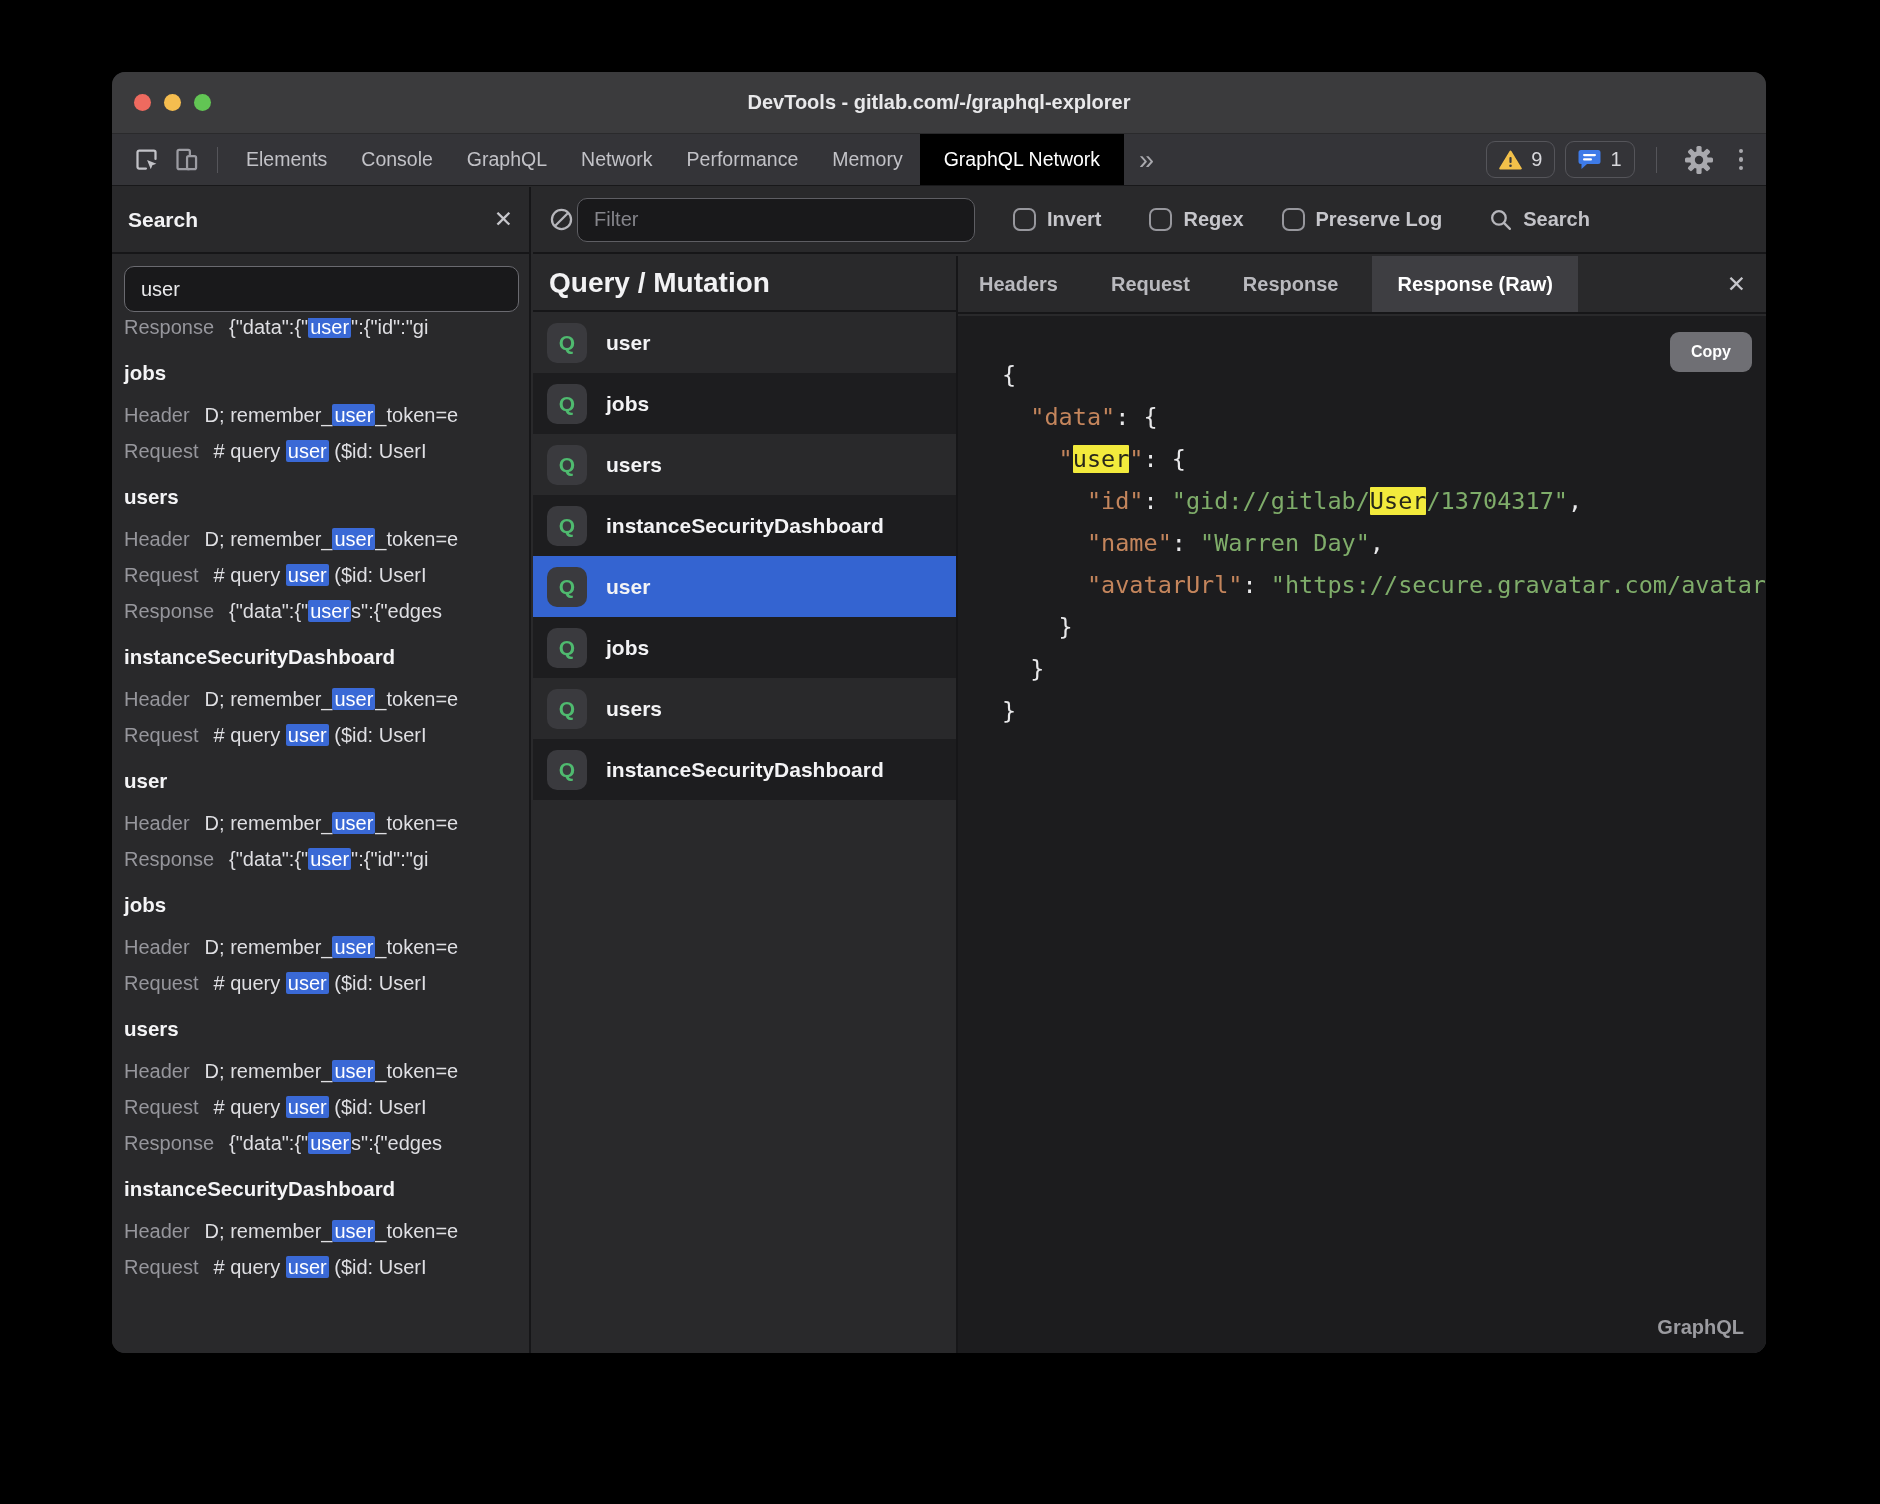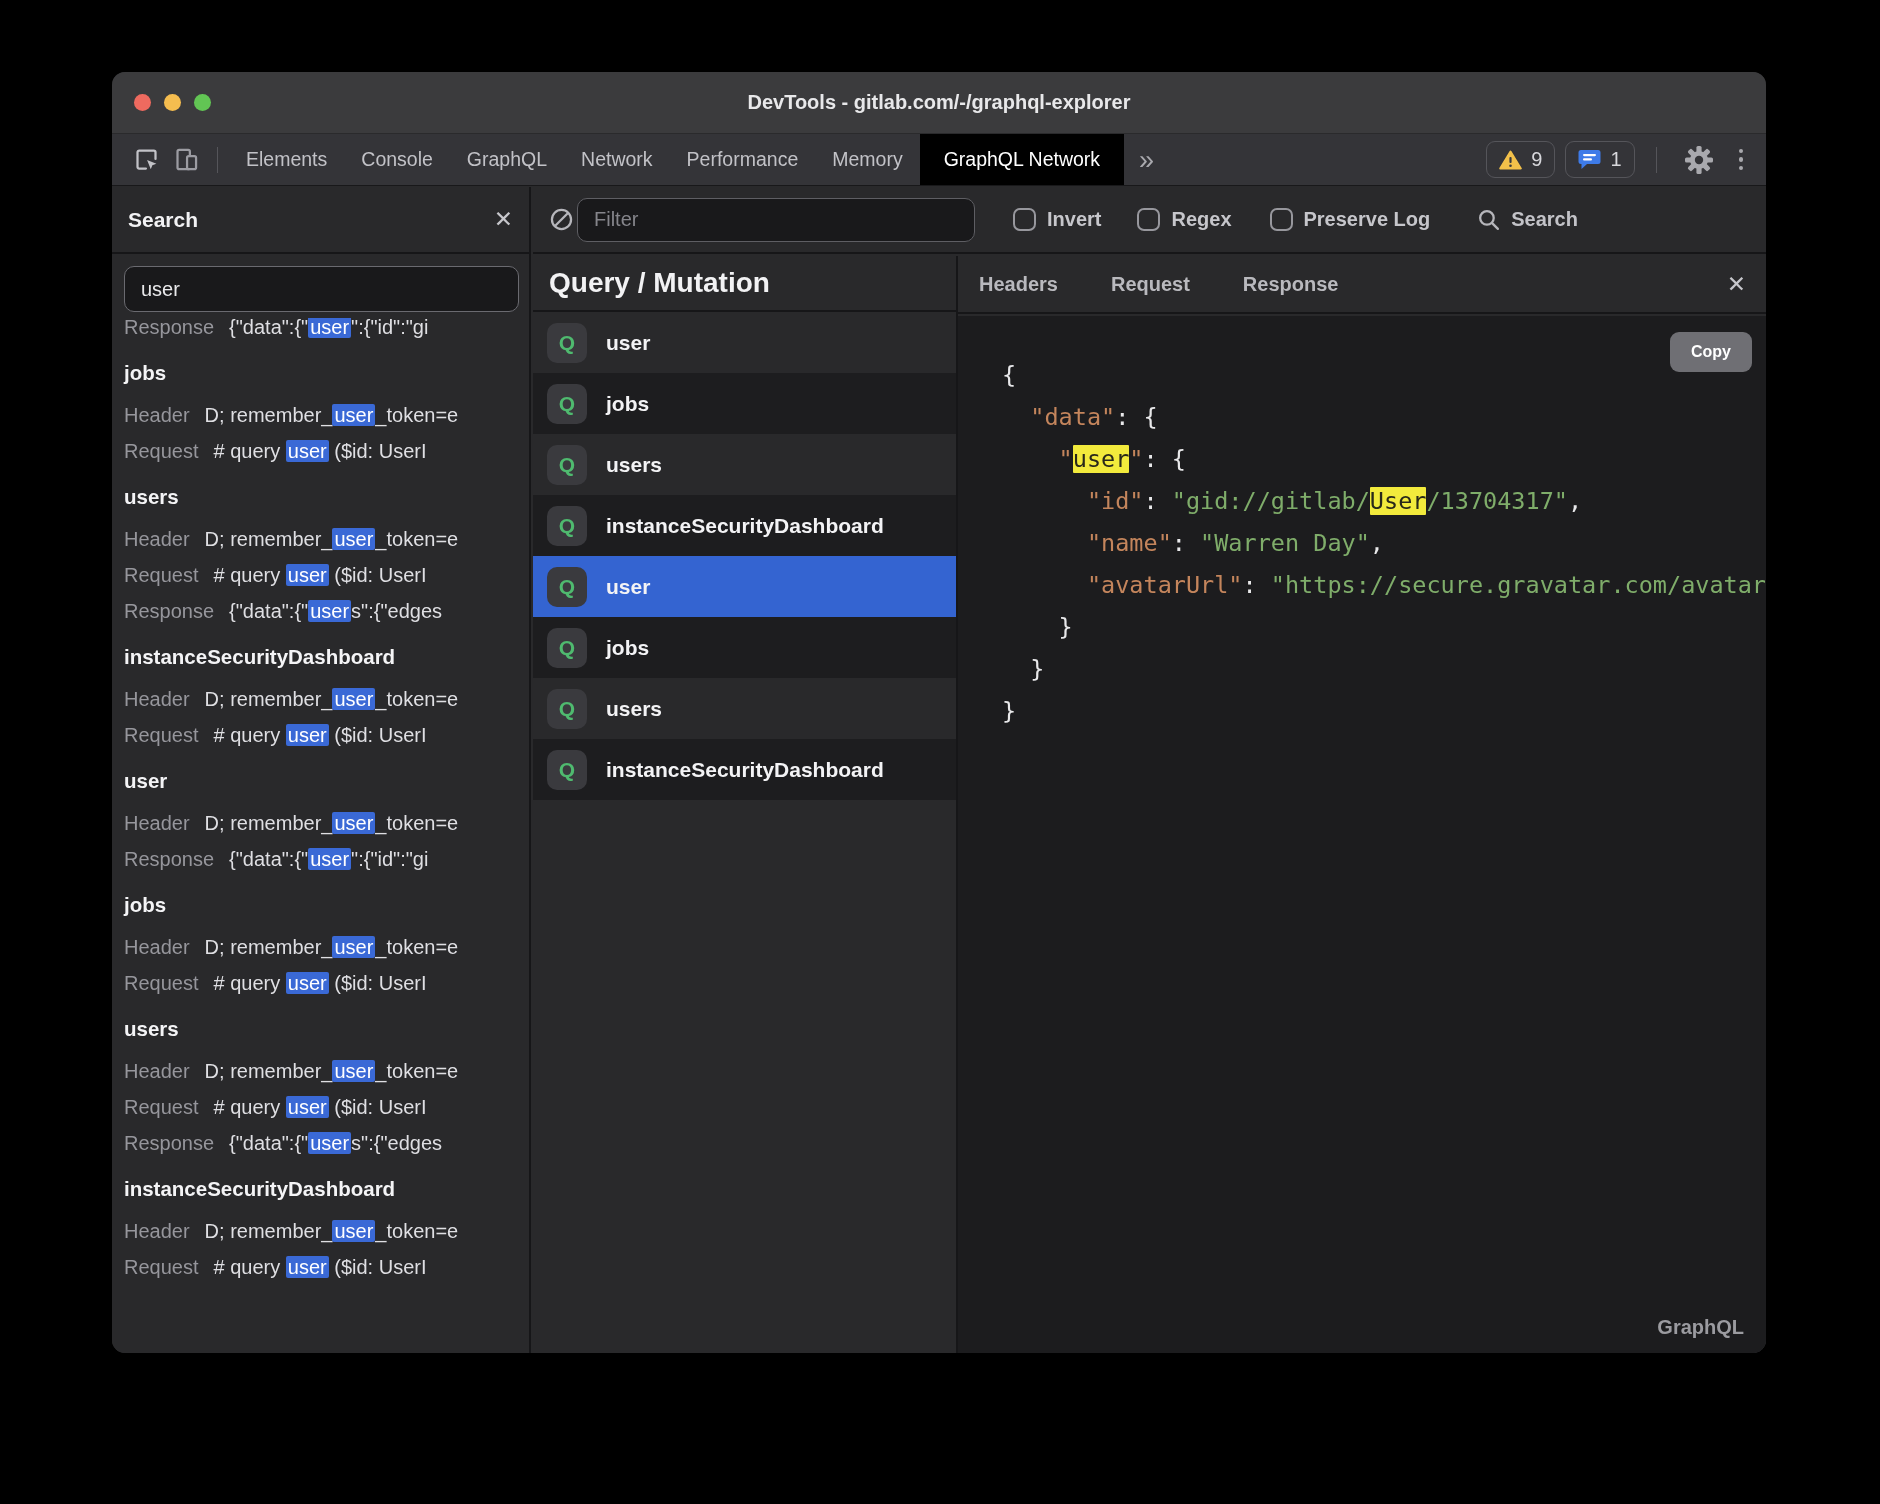--- a/index.html
+++ b/index.html
@@ -56,21 +56,21 @@
   .block-wrap { margin-left:15px; display:flex; align-items:center; }
   .filter-input { margin-left:2px; width:398px; height:44px; border:1.5px solid #5E5E63; border-radius:10px;
                   background:#19191B; color:#E9E9EB; font-size:20px; padding:0 16px; outline:none;
                   font-family:"Liberation Sans",sans-serif; }
   .filter-input::placeholder { color:#85858B; }
   .checkbox { width:23px; height:23px; border:2px solid #97979D; border-radius:7px; display:inline-block; flex:none; }
   .cb-label { font-size:20px; font-weight:600; color:#C6C6CB; margin-left:11px; white-space:nowrap; }
   .cb-group { display:flex; align-items:center; }
   .fb-search { display:flex; align-items:center; margin-left:46px; }
   .fb-search .cb-label { margin-left:10px; color:#C3C3C8; }
-  .ml36 { margin-left:38px; } .ml32 { margin-left:36px; }
+  .ml36 { margin-left:38px; } .ml32 { margin-left:48px; }
 
   
   .panel-mid { position:absolute; left:421px; width:423px; top:69px; bottom:0; background:#29292B; overflow:hidden; }
   .mid-header { height:56px; border-bottom:2px solid #161618; display:flex; align-items:center;
                 padding-left:16px; font-size:28px; font-weight:700; color:#F2F2F4; }
   .q-row { height:61px; display:flex; align-items:center; padding-left:14px; }
   .q-row.alt { background:#1D1D1F; }
   .q-row.selected { background:var(--selected-row-blue,#3464D1); }
   .q-badge { width:40px; height:40px; border-radius:10px; background:#3A3A3E; color:var(--query-badge-green,#4FBA6F);
              font-weight:700; font-size:21px; display:flex; align-items:center; justify-content:center; margin-right:19px; flex:none; }
@@ -284,20 +284,21 @@
             <span class="q-label">instanceSecurityDashboard</span>
           </div>
         </div>
     </div>
 
     <div class="panel-right">
       <div class="tabs-row">
         <span class="d-tab">Headers</span>
         <span class="d-tab">Request</span>
         <span class="d-tab">Response</span>
+        <span class="d-tab active">Response (Raw)</span>
         <span class="close-x">✕</span>
       </div>
       <div class="detail-content">
         <button class="copy-btn">Copy</button>
         <div class="json-code" id="json-code">
             <div class="json-line"><span class="j-p">{</span></div>
             <div class="json-line"><span class="j-p">  </span><span class="j-k">"data"</span><span class="j-p">: {</span></div>
             <div class="json-line"><span class="j-p">    </span><span class="j-k">"</span><span class="j-k hl-y">user</span><span class="j-k">"</span><span class="j-p">: {</span></div>
             <div class="json-line"><span class="j-p">      </span><span class="j-k">"id"</span><span class="j-p">: </span><span class="j-s">"gid://gitlab/</span><span class="j-s hl-y">User</span><span class="j-s">/13704317"</span><span class="j-p">,</span></div>
             <div class="json-line"><span class="j-p">      </span><span class="j-k">"name"</span><span class="j-p">: </span><span class="j-s">"Warren Day"</span><span class="j-p">,</span></div>

